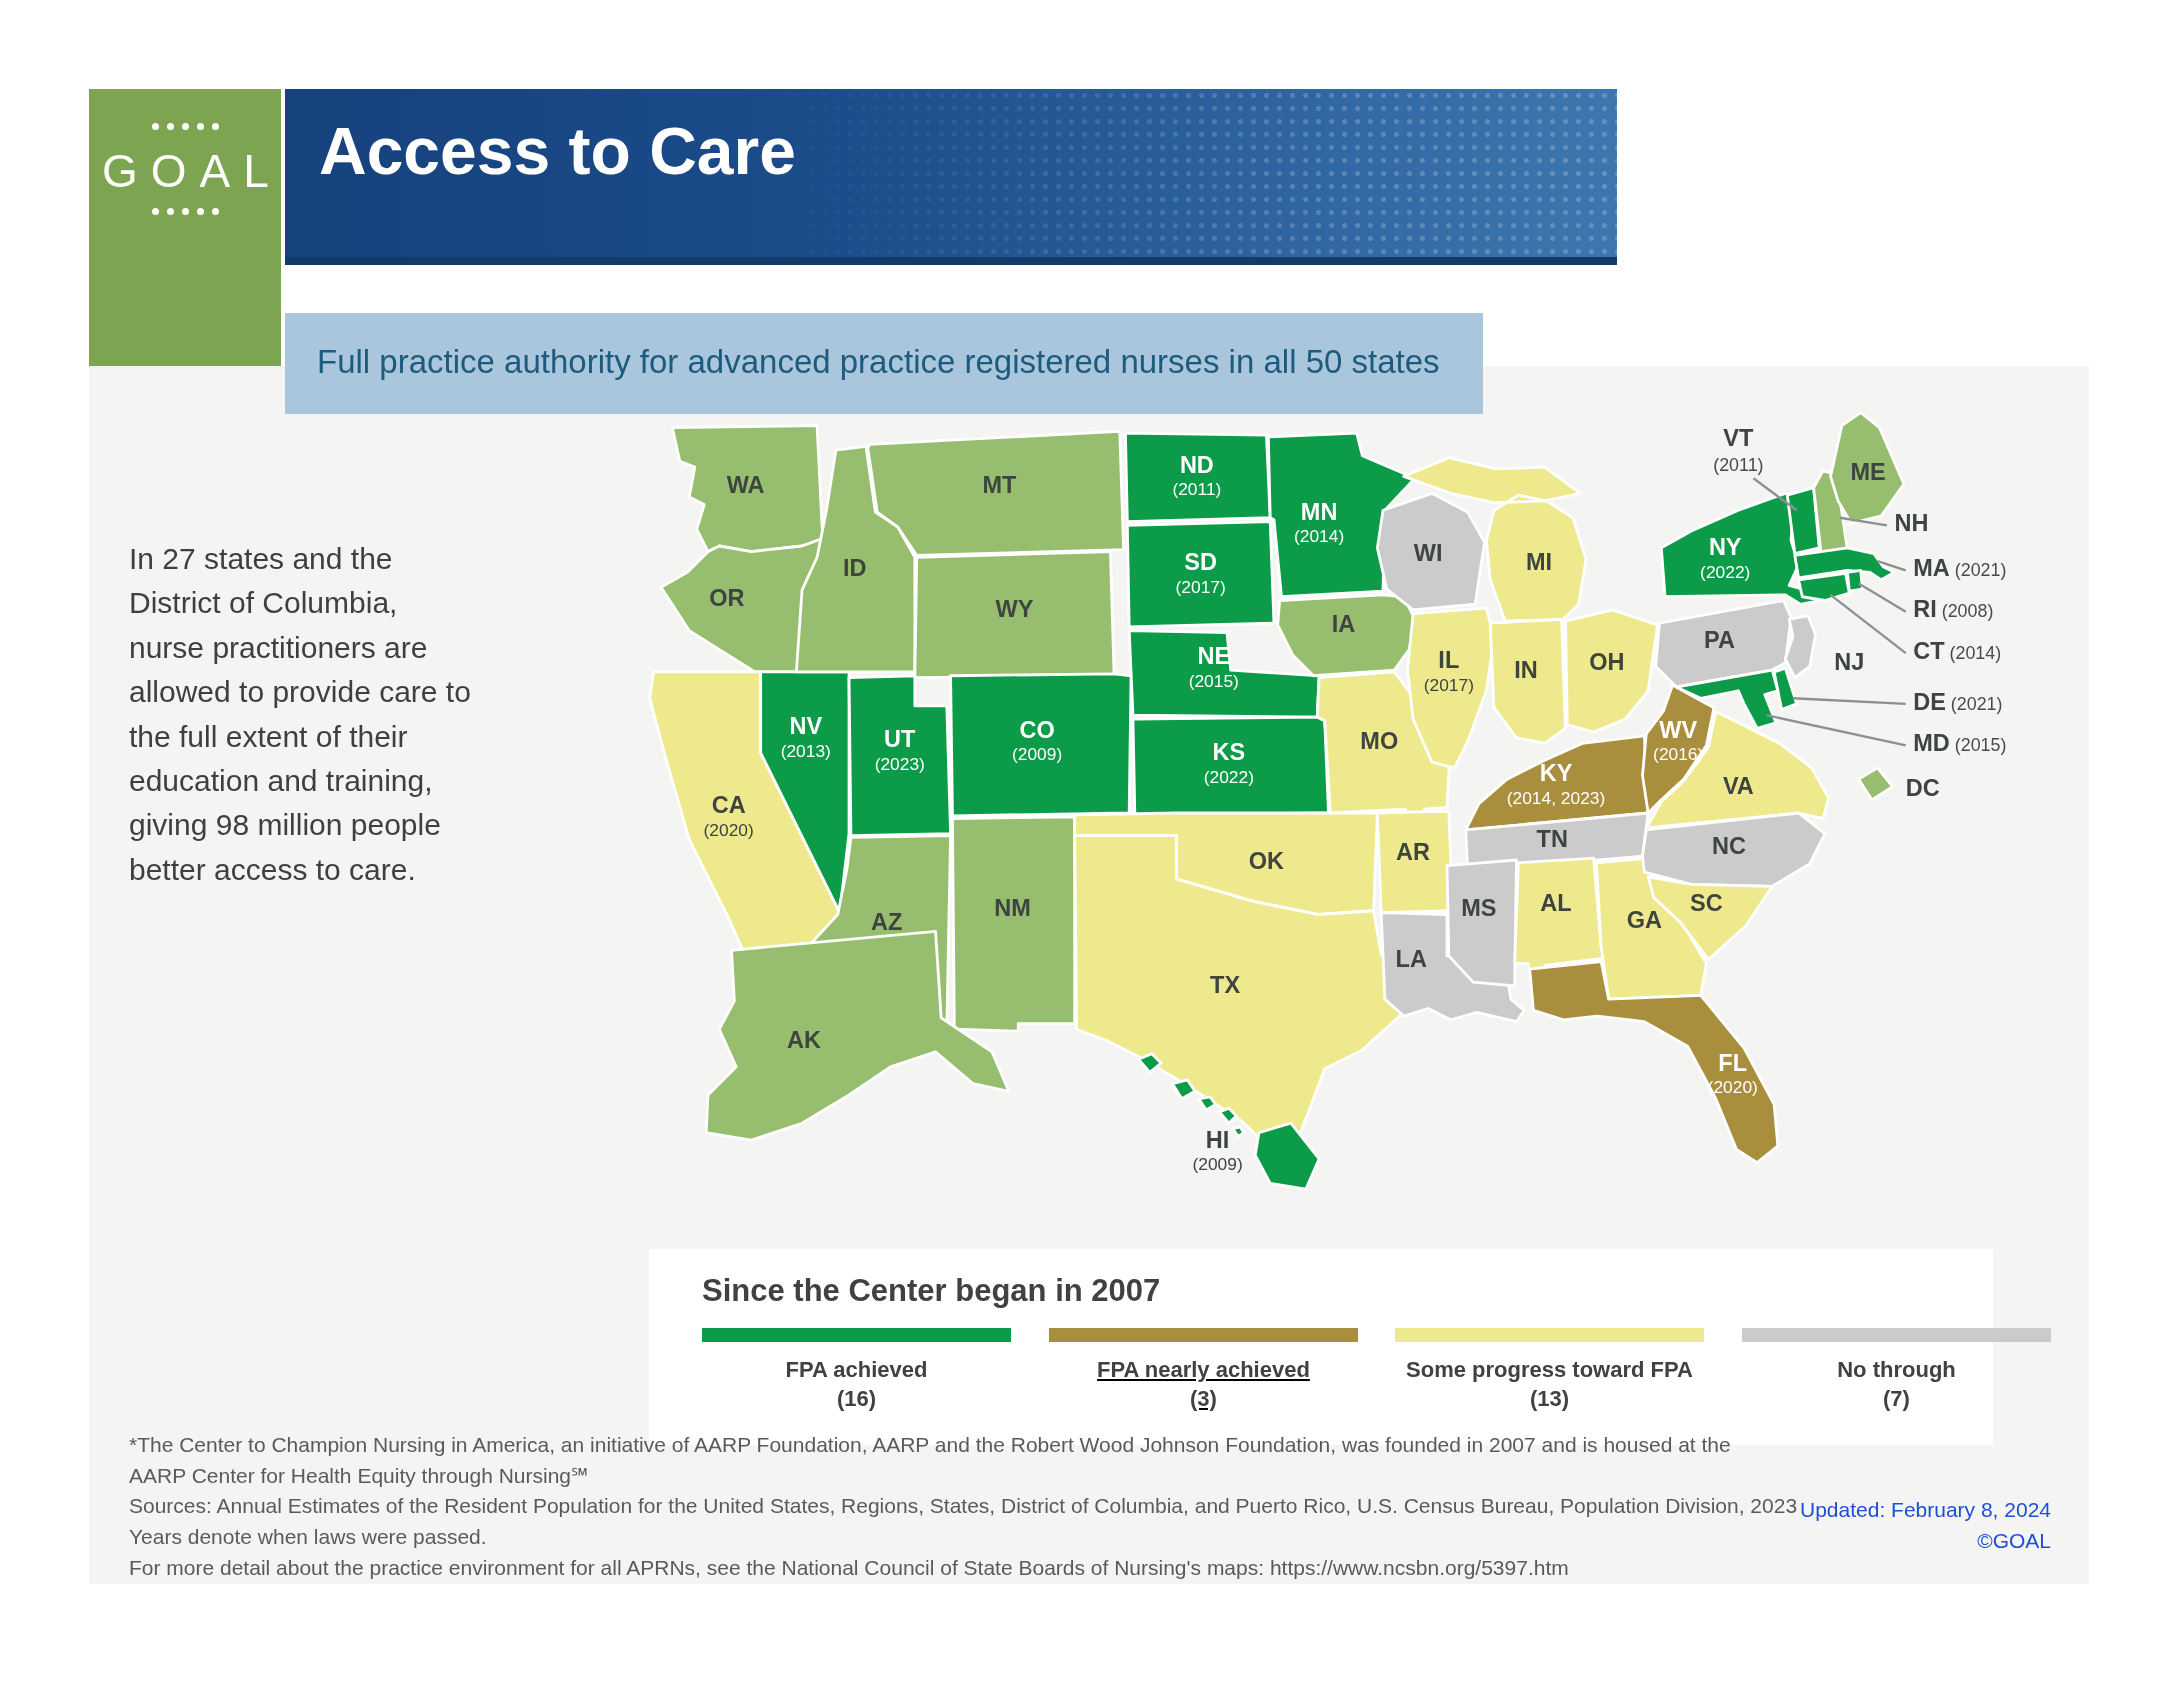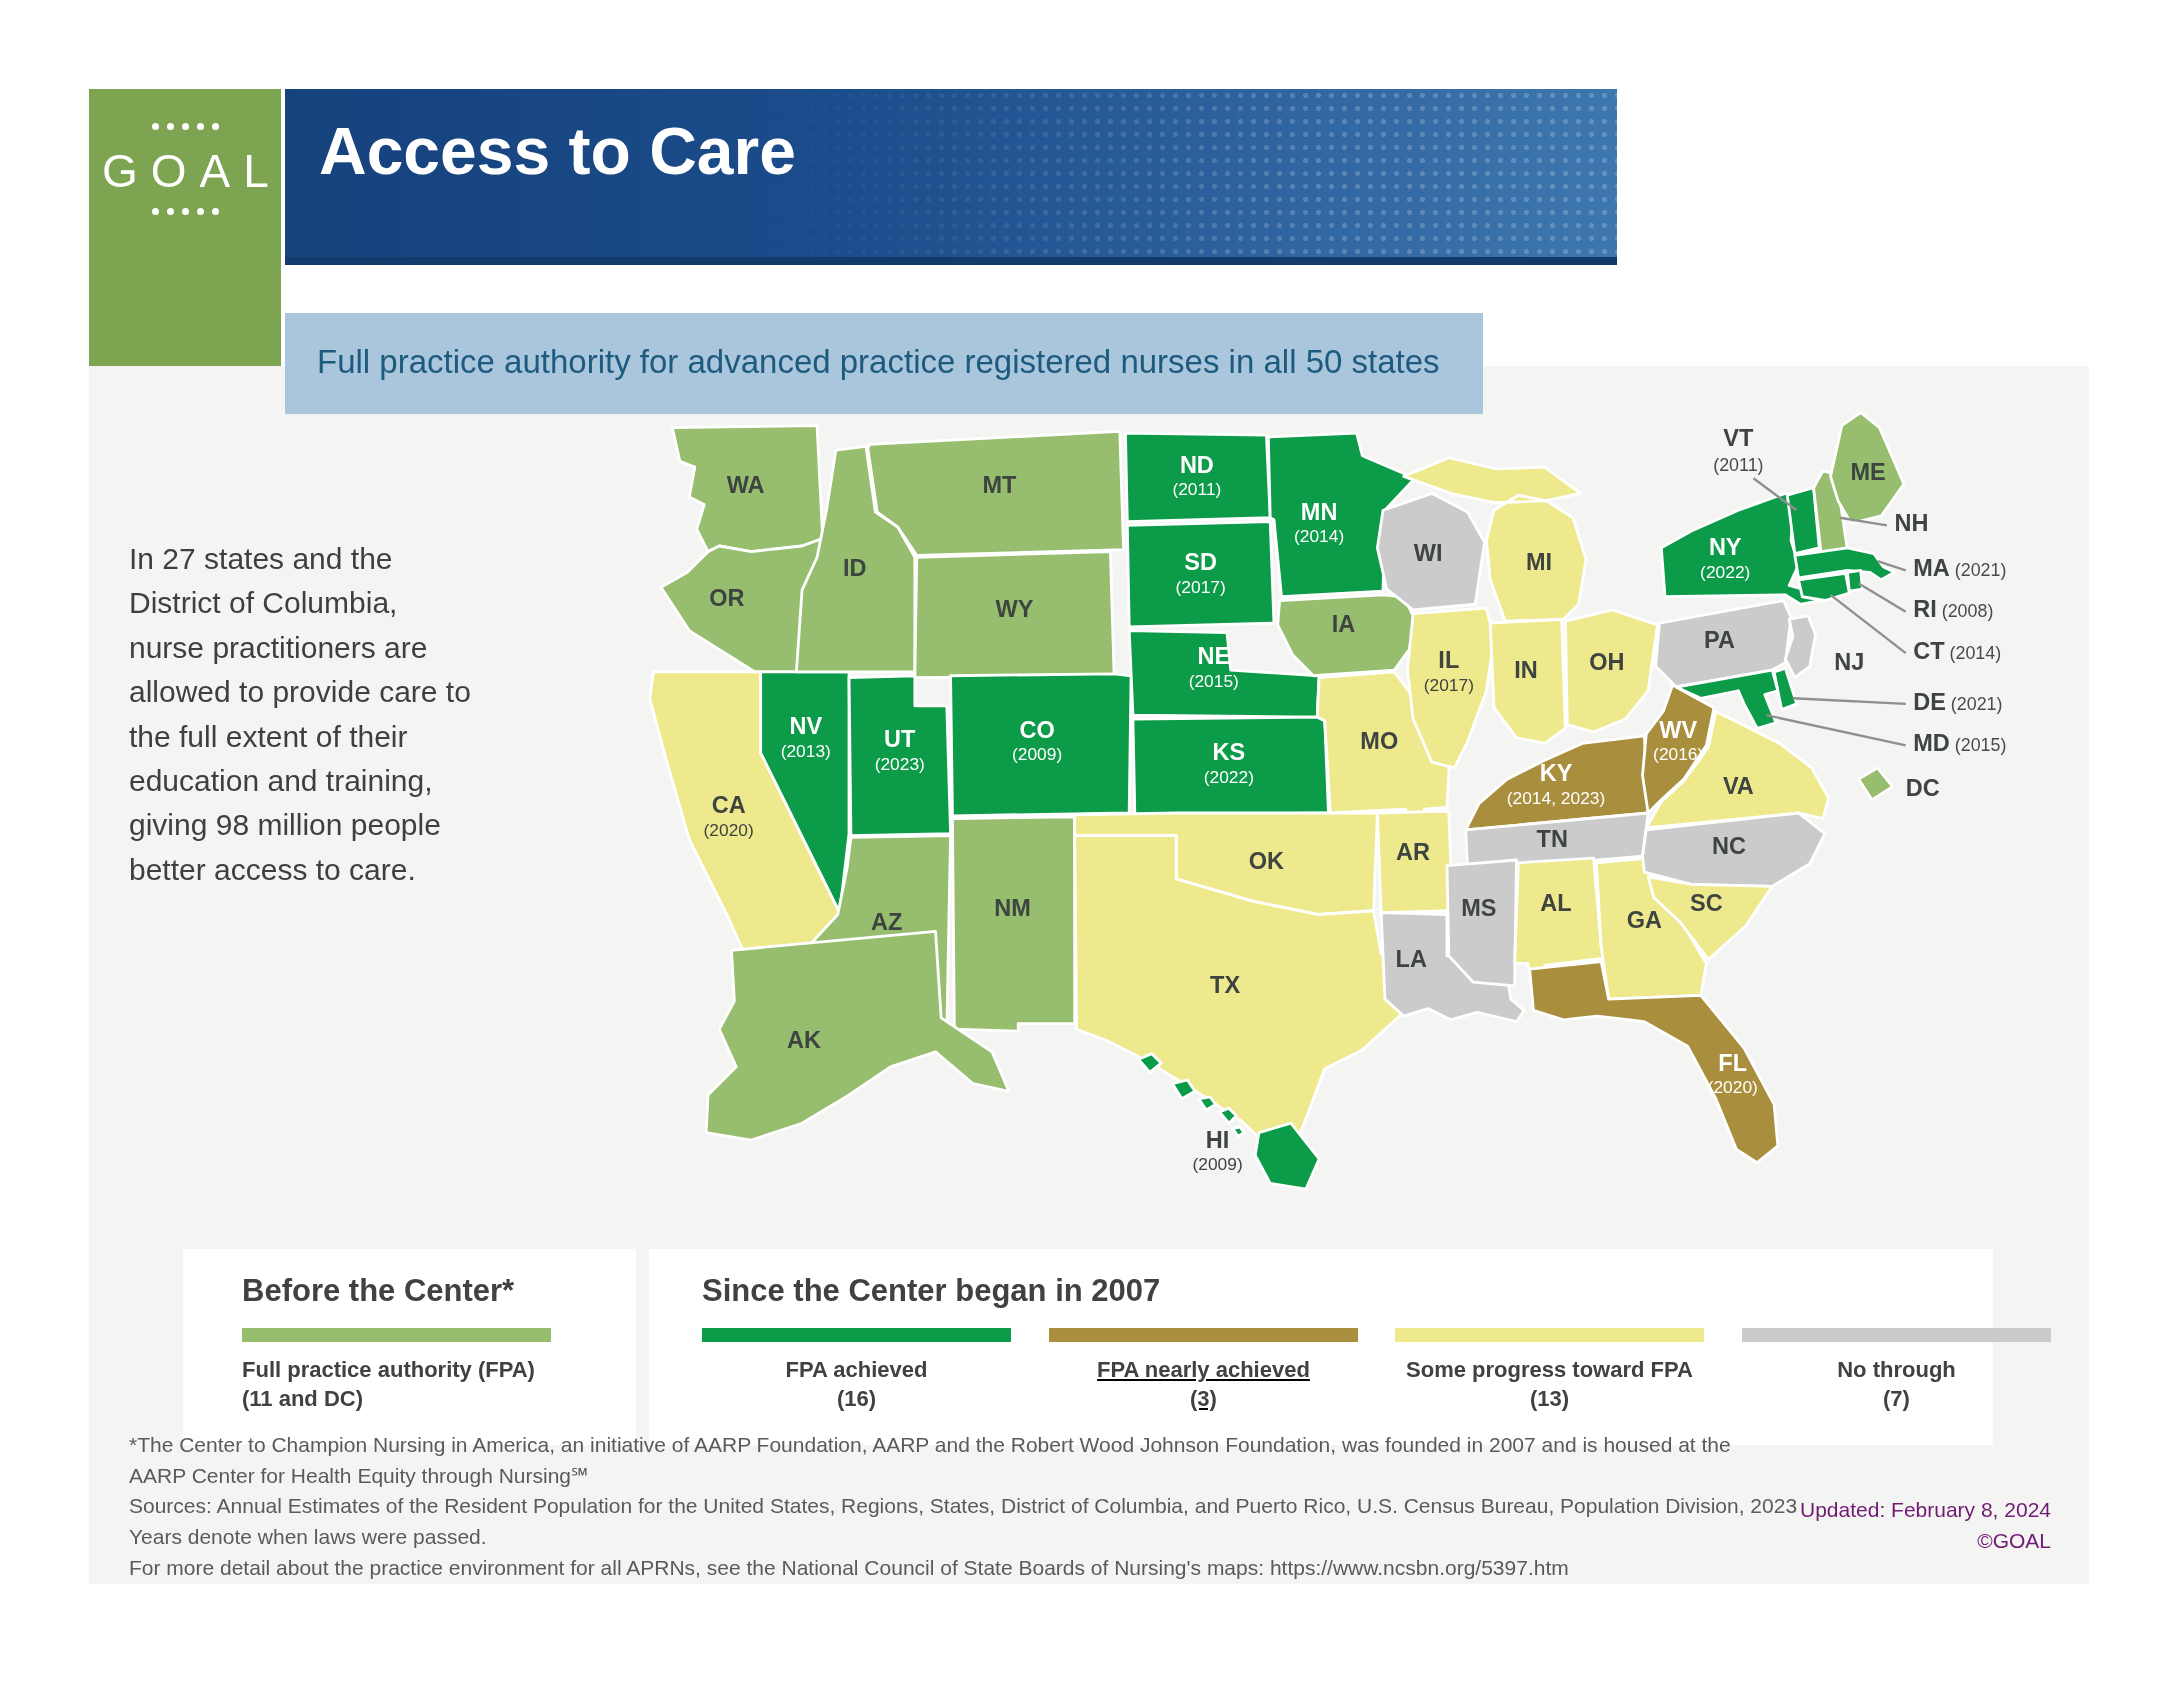--- a/index.html
+++ b/index.html
@@ -32,21 +32,21 @@
   
   .leg-panel{position:absolute;background:#ffffff;}
   .leg1{left:183px;top:1249px;width:453px;height:196px;}
   .leg2{left:649px;top:1249px;width:1344px;height:196px;text-align:center;}
   .leg-title{position:absolute;top:24px;font-size:31px;font-weight:bold;color:#414042;}
   .leg-item{position:absolute;top:79px;width:309px;}
   .swatch{height:14px;width:100%;margin-bottom:14px;}
   .leg-label{font-size:22px;font-weight:bold;color:#414042;line-height:1.3;}
 
   .footnotes{position:absolute;left:129px;top:1430px;font-size:21px;line-height:1.46;color:#5a5a5a;}
-  .updated{position:absolute;right:127px;top:1495px;text-align:right;font-size:21px;line-height:1.46;color:#701a75;}
+  .updated{position:absolute;right:127px;top:1495px;text-align:right;font-size:21px;line-height:1.46;color:#1d4ed8;}
 </style>
 </head>
 <body>
 
 <div class="canvas">
 
   <div class="content-panel"></div>
 
   <div class="goal-box">
     <div class="goal-inner">
@@ -200,28 +200,20 @@
       <line x1="1424" y1="336" x2="1304" y2="330" stroke="#8f8f8f" stroke-width="2.5"></line>
       <text x="1432" y="342" fill="#3e4440" font-size="25" font-weight="bold" text-anchor="start" font-family="&quot;Liberation Sans&quot;,sans-serif">DE<tspan font-size="19" font-weight="normal" fill="#4a4a4a"> (2021)</tspan></text>
       <line x1="1424" y1="380" x2="1276" y2="348" stroke="#8f8f8f" stroke-width="2.5"></line>
       <text x="1432" y="386" fill="#3e4440" font-size="25" font-weight="bold" text-anchor="start" font-family="&quot;Liberation Sans&quot;,sans-serif">MD<tspan font-size="19" font-weight="normal" fill="#4a4a4a"> (2015)</tspan></text>
       <text x="1424" y="434" fill="#3e4440" font-size="25" font-weight="bold" text-anchor="start" font-family="&quot;Liberation Sans&quot;,sans-serif">DC</text>
       <text x="252" y="702" fill="#3e4440" font-size="25" font-weight="bold" text-anchor="middle" font-family="&quot;Liberation Sans&quot;,sans-serif">AK</text>
       <text x="692" y="808" fill="#3e4440" font-size="25" font-weight="bold" text-anchor="middle" font-family="&quot;Liberation Sans&quot;,sans-serif">HI</text>
       <text x="692" y="832" fill="#3e4440" font-size="18.5" text-anchor="middle" font-family="&quot;Liberation Sans&quot;,sans-serif">(2009)</text>
     </svg>
 
-  <div class="leg-panel leg1">
-    <div class="leg-title" style="left:59px;">Before the Center*</div>
-    <div class="leg-item" style="left:59px;">
-      <div class="swatch" style="background: rgb(150, 190, 110);"></div>
-      <div class="leg-label">Full practice authority (FPA)</div>
-      <div class="leg-label">(11 and DC)</div>
-    </div>
-  </div>
 
   <div class="leg-panel leg2">
     <div class="leg-title" style="left:53px;">Since the Center began in 2007</div>
     <div class="leg-item" style="left:53px;">
       <div class="swatch" style="background: rgb(12, 155, 73);"></div>
       <div class="leg-label">FPA achieved</div>
       <div class="leg-label">(16)</div>
     </div>
     <div class="leg-item" style="left:400px;text-decoration:underline;">
       <div class="swatch" style="background: rgb(169, 142, 61);"></div>

